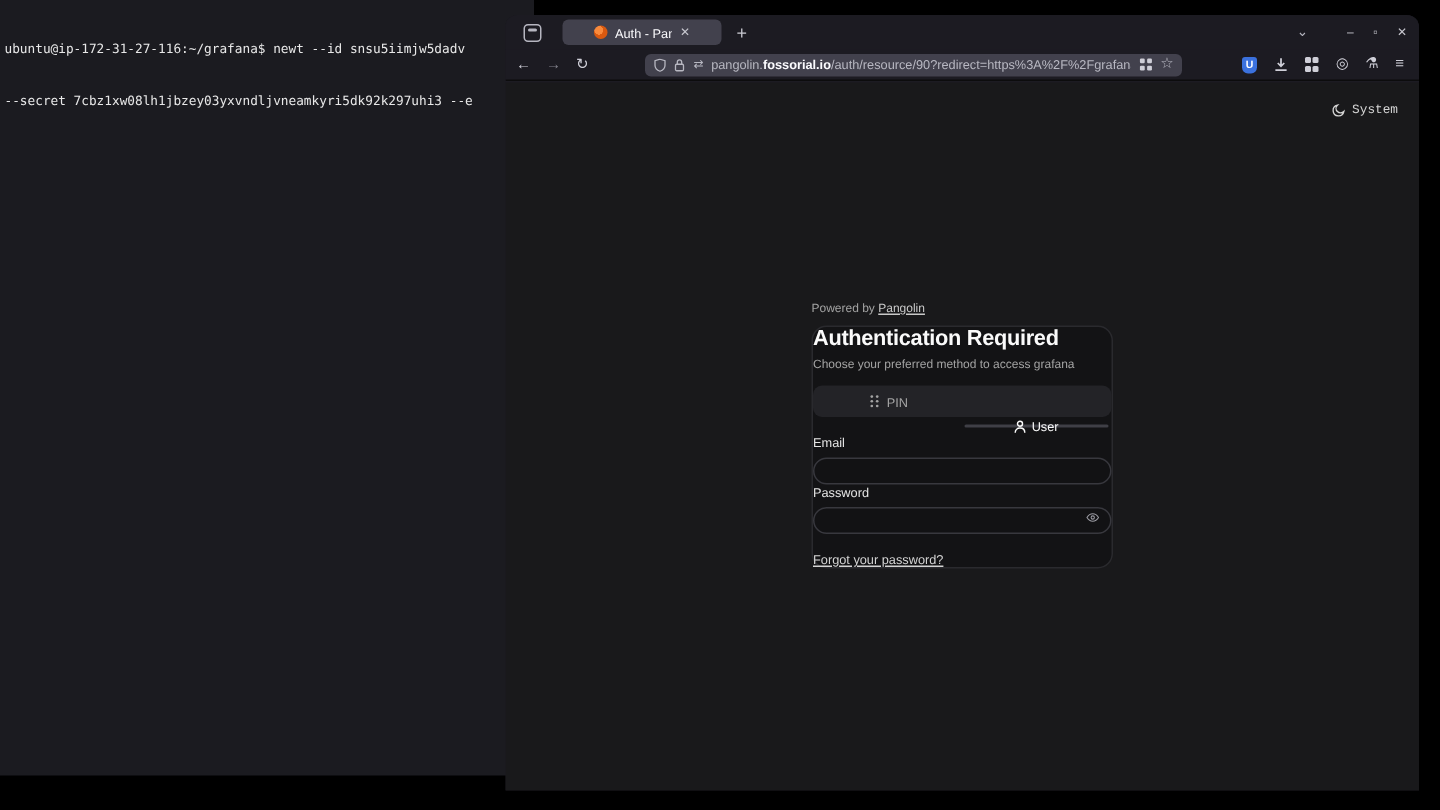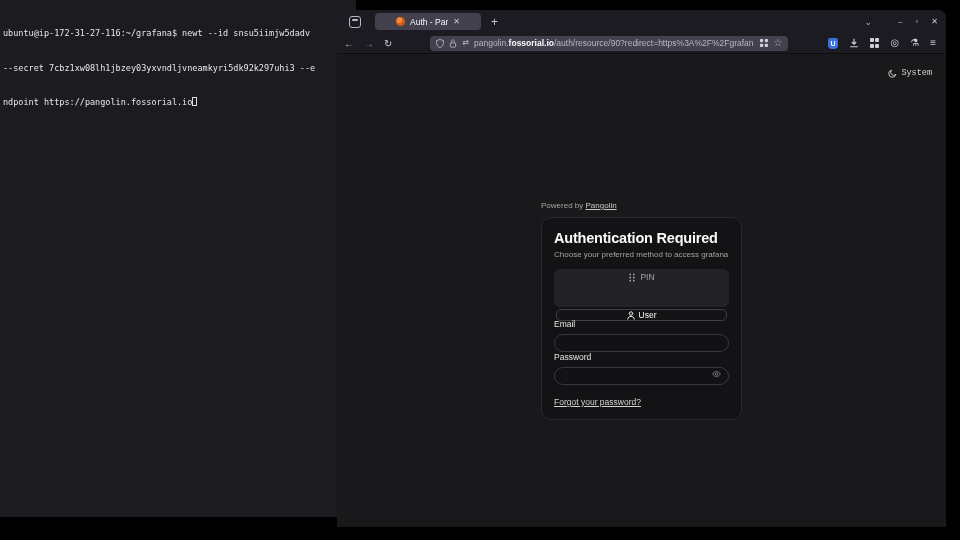--- a/index.html
+++ b/index.html
@@ -69,27 +69,27 @@
     background:#19191b; color:#e5e5e5;
   }
   .theme-toggle {
     position:absolute; top:13px; right:14px; display:flex; align-items:center; gap:4px;
     font-size:8.5px; color:#d4d4d4;font-family:Liberation Mono, monospace;
   }
   .center-col { width:201px; margin:146px auto 0; }
   .powered { font-size:8px; color:#a3a3a3; margin-bottom:7px;margin-top:16px; }
   .powered a { color:#c9c9c9; text-decoration:underline; }
   .card {
-    background:#131315; border:1px solid #2a2a2e; border-radius:10px; padding:12px;
+    background:#131315; border:1px solid #2a2a2e; border-radius:10px; 
   }
   .card h1 { font-size:14.5px; font-weight:bold; color:#fafafa; letter-spacing:-0.2px; }
   .card .sub { font-size:8px; color:#a3a3a3; margin-top:4px; }
   .seg {
-    margin-top:10px; height:38px; background:#232327; border-radius:6px;
-    display:flex; padding:2px; gap:2px;flex-direction:column;
+    margin-top:10px; height:21px; background:#232327; border-radius:6px;
+    display:flex; padding:2px; gap:2px;
   }
   .seg-btn {
     flex:1; display:flex; align-items:center; justify-content:center; gap:4px;
     font-size:8.5px; color:#a3a3a3; border-radius:5px; border:1px solid transparent;
   }
   .seg-btn.active { background:#141416; border-color:#3f3f46; color:#fafafa;margin-top:24px; }
   .field-label { font-size:8.5px; font-weight:500; color:#e5e5e5; margin-top:12px; }
   .txt-input {
     margin-top:5px; width:100%; height:18px; background:#121214;
     border:1px solid #38383e; border-radius:9px; outline:none; color:#e5e5e5;
@@ -104,21 +104,20 @@
     display:flex; align-items:center; justify-content:center; gap:5px; font-family:inherit;
   }
   svg { display:block; }
 </style>
 </head>
 <body>
 
 <div class="terminal">
   <div class="term-line">ubuntu@ip-172-31-27-116:~/grafana$ newt --id snsu5iimjw5dadv</div>
   <div class="term-line">--secret 7cbz1xw08lh1jbzey03yxvndljvneamkyri5dk92k297uhi3 --e</div>
-  <div class="term-line"><span>ndpoint https://pangolin.fossorial.io</span><span class="term-cursor"></span></div>
 </div>
 
 <div class="browser">
 
   <div class="tabbar">
     <div class="ffview-icon"></div>
     <div class="tab">
       <span class="favicon"></span>
       <span class="tab-title">Auth - Pangolin</span>
       <span class="tab-close">✕</span>

